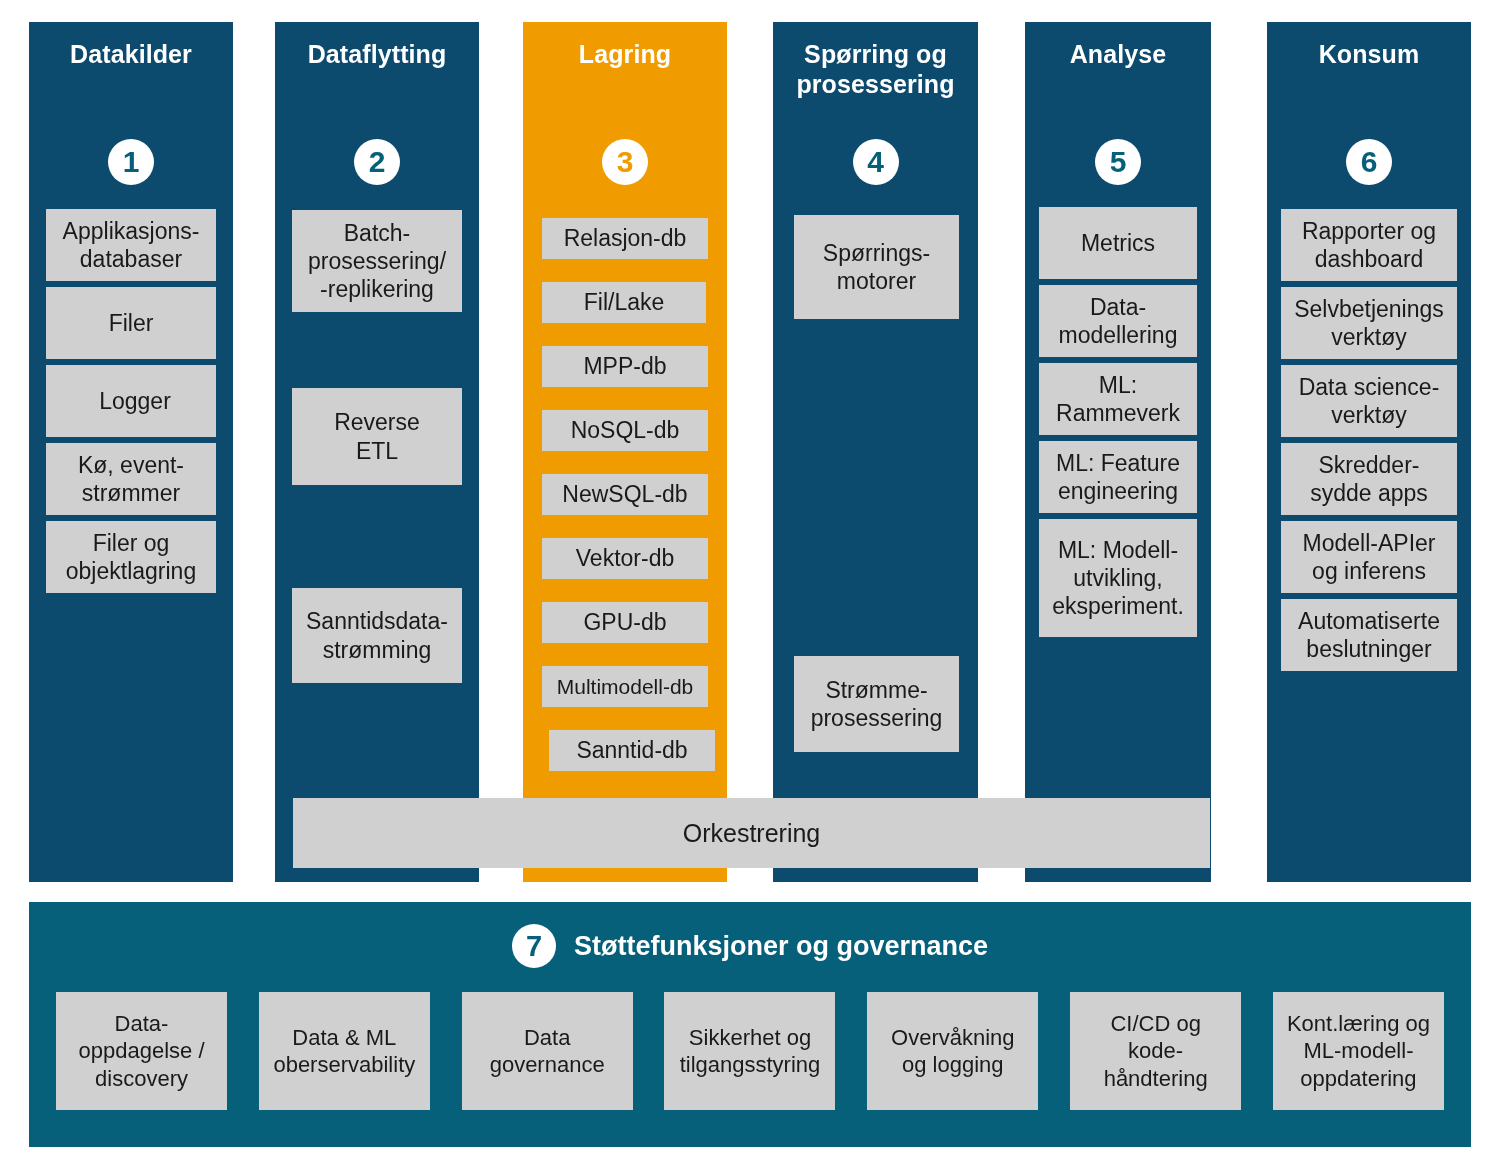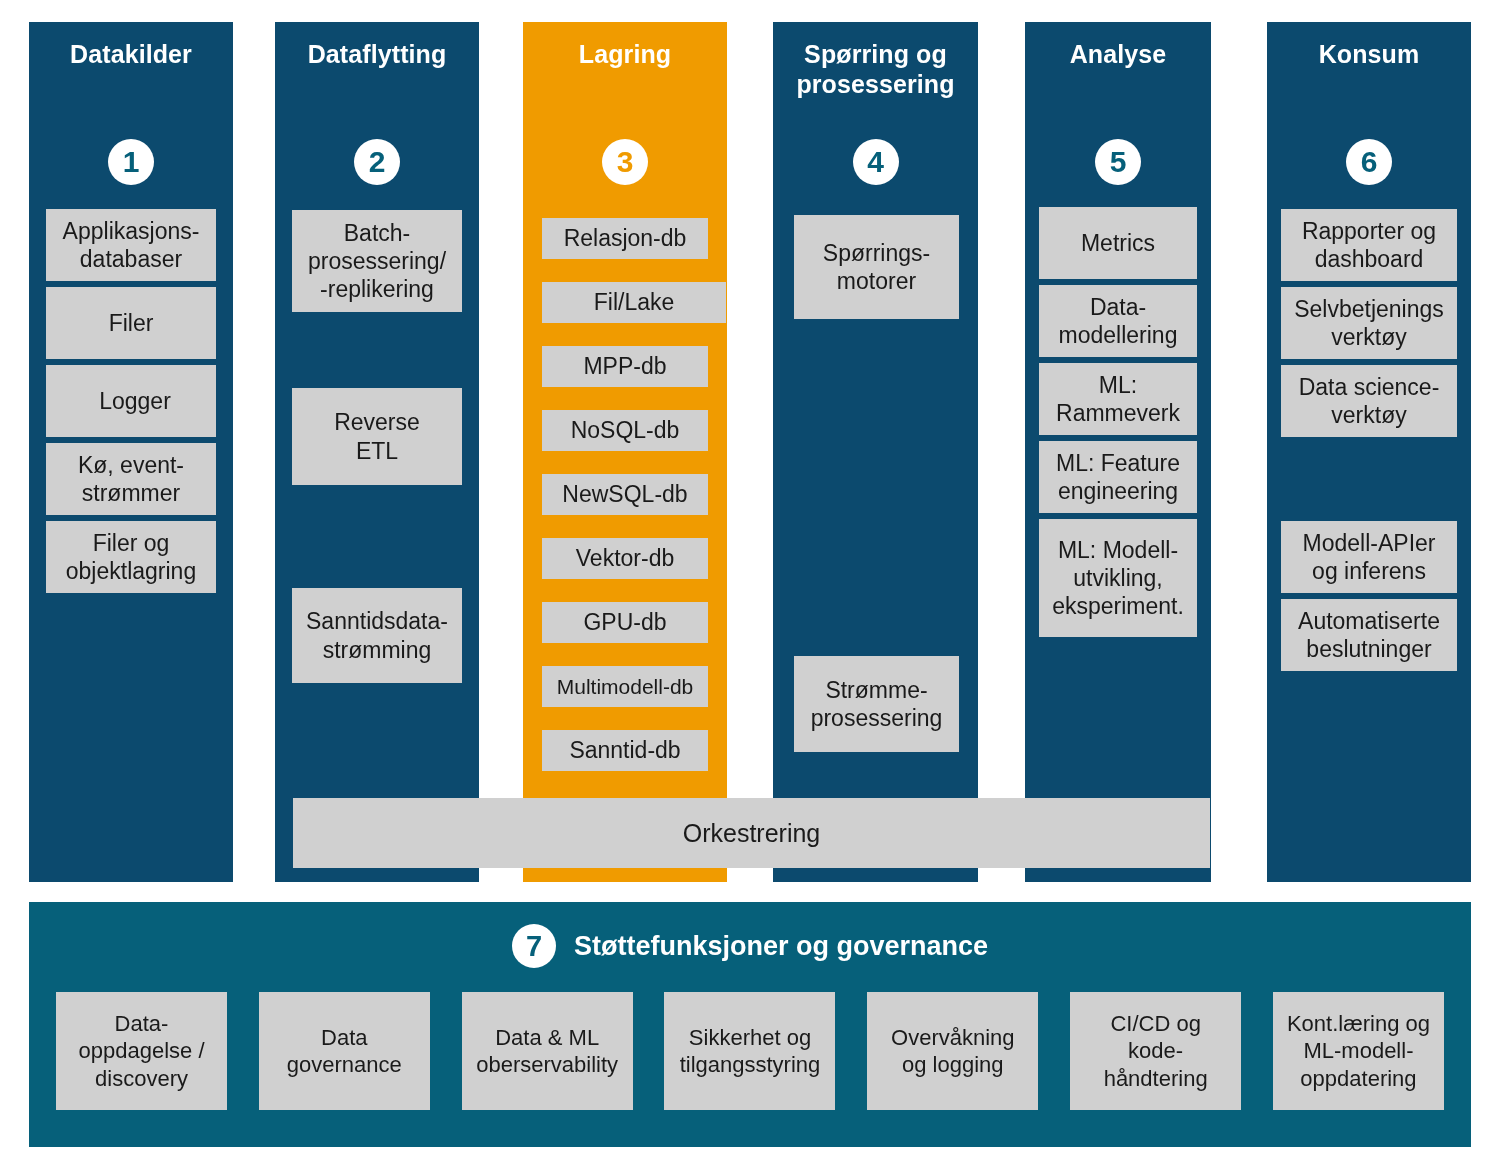--- a/index.html
+++ b/index.html
@@ -183,28 +183,28 @@
     <div class="chip" style="left: 17px; width: 170px; top: 366px; height: 97px; white-space: pre-line;">Reverse
 ETL</div>
     <div class="chip" style="left: 17px; width: 170px; top: 566px; height: 95px; white-space: pre-line;">Sanntidsdata-
 strømming</div>
   </div>
 
   <div class="column orange" style="left:523px; width:204px;">
     <div class="col-title">Lagring</div>
     <div class="col-badge orange-num" style="top:117px;">3</div>
     <div class="chip" style="left:19px; width:166px; top:196px; height:41px;">Relasjon-db</div>
-    <div class="chip" style="left:19px; width:184px; top:260px; height:41px;">Fil/Lake</div>
+    <div class="chip" style="left:19px; width:164px; top:260px; height:41px;">Fil/Lake</div>
     <div class="chip" style="left:19px; width:166px; top:324px; height:41px;">MPP-db</div>
     <div class="chip" style="left:19px; width:166px; top:388px; height:41px;">NoSQL-db</div>
     <div class="chip" style="left:19px; width:166px; top:452px; height:41px;">NewSQL-db</div>
     <div class="chip" style="left:19px; width:166px; top:516px; height:41px;">Vektor-db</div>
     <div class="chip" style="left:19px; width:166px; top:580px; height:41px;">GPU-db</div>
     <div class="chip small" style="left:19px; width:166px; top:644px; height:41px;">Multimodell-db</div>
-    <div class="chip" style="left:19px; width:166px; top:708px; height:41px;">Sanntid-db</div>
+    <div class="chip" style="left:26px; width:166px; top:708px; height:41px;">Sanntid-db</div>
   </div>
 
   <div class="column teal" style="left:773px; width:205px;">
     <div class="col-title" style="white-space: pre-line;">Spørring og
 prosessering</div>
     <div class="col-badge teal-num" style="top:117px;">4</div>
     <div class="chip" style="left: 21px; width: 165px; top: 193px; height: 104px; white-space: pre-line;">Spørrings-
 motorer</div>
     <div class="chip" style="left: 21px; width: 165px; top: 634px; height: 96px; white-space: pre-line;">Strømme-
 prosessering</div>
@@ -227,41 +227,43 @@
 
   <div class="column teal" style="left:1267px; width:204px;">
     <div class="col-title">Konsum</div>
     <div class="col-badge teal-num" style="top:117px;">6</div>
     <div class="chip" style="left: 14px; width: 176px; top: 187px; height: 72px; white-space: pre-line;">Rapporter og
 dashboard</div>
     <div class="chip" style="left: 14px; width: 176px; top: 265px; height: 72px; white-space: pre-line;">Selvbetjenings
 verktøy</div>
     <div class="chip" style="left: 14px; width: 176px; top: 343px; height: 72px; white-space: pre-line;">Data science-
 verktøy</div>
+    <div class="chip" style="left: 14px; width: 176px; top: 421px; height: 72px; white-space: pre-line;">Skredder-
+sydde apps</div>
     <div class="chip" style="left: 14px; width: 176px; top: 499px; height: 72px; white-space: pre-line;">Modell-APIer
 og inferens</div>
     <div class="chip" style="left: 14px; width: 176px; top: 577px; height: 72px; white-space: pre-line;">Automatiserte
 beslutninger</div>
   </div>
 
   <div id="orchestration-bar">Orkestrering</div>
 
   <div id="governance-panel">
     <div id="governance-header">
       <div id="governance-badge">7</div>
       <div id="governance-title">Støttefunksjoner og governance</div>
     </div>
     <div id="governance-items">
       <div class="gov-chip" style="white-space: pre-line;">Data-
 oppdagelse /
 discovery</div>
+      <div class="gov-chip" style="white-space: pre-line;">Data &amp; ML
+oberservability</div>
       <div class="gov-chip" style="white-space: pre-line;">Data
 governance</div>
-      <div class="gov-chip" style="white-space: pre-line;">Data &amp; ML
-oberservability</div>
       <div class="gov-chip" style="white-space: pre-line;">Sikkerhet og
 tilgangsstyring</div>
       <div class="gov-chip" style="white-space: pre-line;">Overvåkning
 og logging</div>
       <div class="gov-chip" style="white-space: pre-line;">CI/CD og
 kode-
 håndtering</div>
       <div class="gov-chip" style="white-space: pre-line;">Kont.læring og
 ML-modell-
 oppdatering</div>

